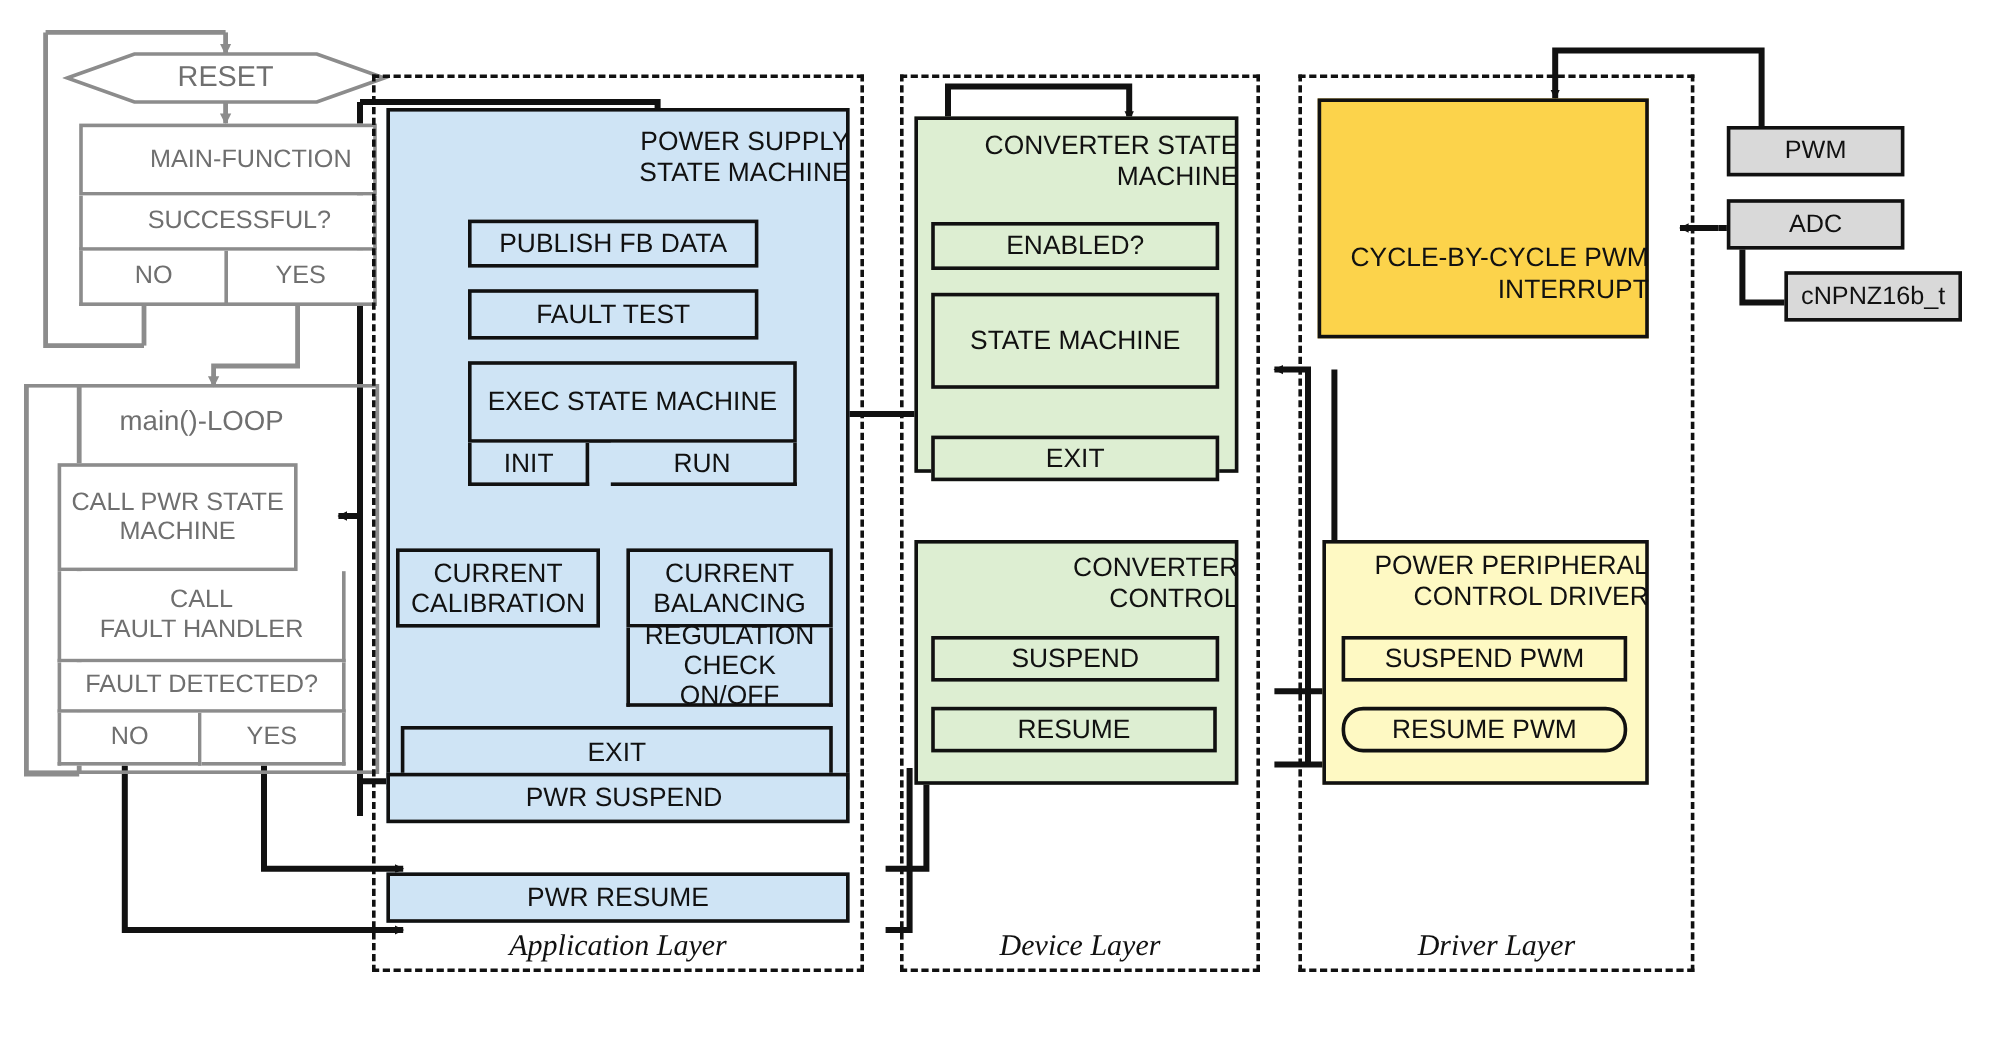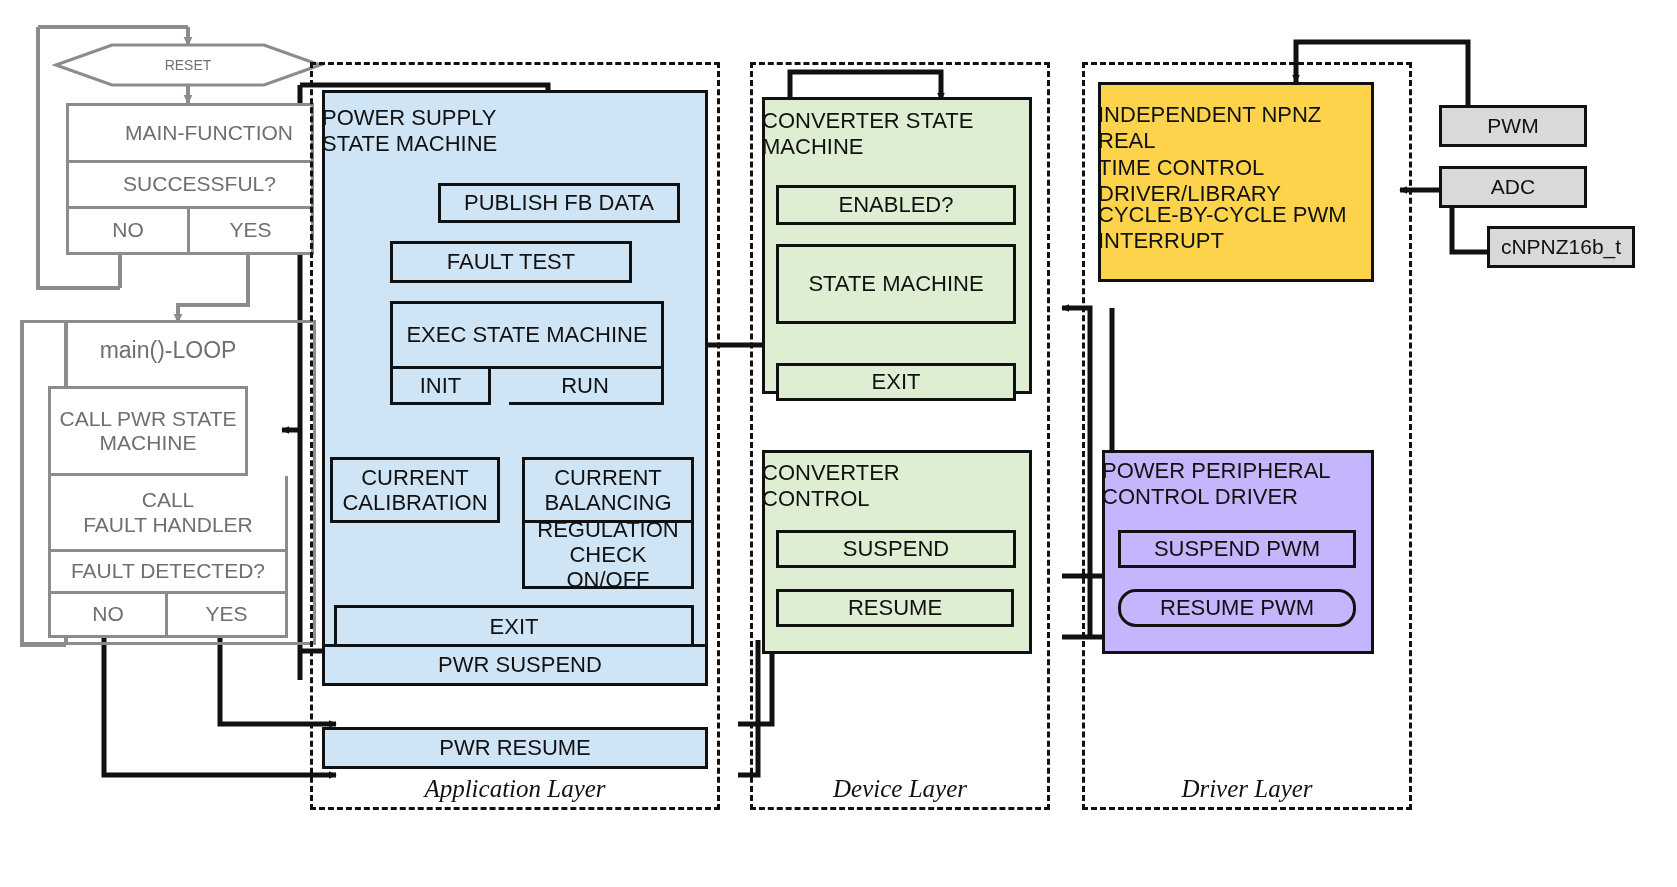--- a/index.html
+++ b/index.html
@@ -3,35 +3,35 @@
 <meta charset="utf-8">
 <style>
   html,body{margin:0;padding:0;background:#fff;}
   body{font-family:"Liberation Sans",sans-serif;}
   #stage{position:relative;width:1677px;height:887px;background:#fff;overflow:hidden;}
   #wires{position:absolute;left:0;top:0;width:1677px;height:887px;pointer-events:none;}
   .node{position:absolute;box-sizing:border-box;display:flex;align-items:center;
         justify-content:center;text-align:center;line-height:1.15;}
   
   .grey{border:3px solid #8c8c8c;color:#6f6f6f;background:#fff;font-size:21px;}
-  .grey-diamond{position:absolute;color:#6f6f6f;font-size:14px;display:flex;
+  .grey-diamond{position:absolute;color:#6f6f6f;font-size:24px;display:flex;
         align-items:center;justify-content:center;}
   
   .layer{position:absolute;border:3px dashed #111;box-sizing:border-box;background:transparent;}
   .layer-label{position:absolute;font-family:"Liberation Serif",serif;font-style:italic;
         font-size:25px;color:#111;text-align:center;}
   
   .panel{position:absolute;box-sizing:border-box;border:3px solid #111;}
-  .panel-title{position:absolute;text-align:left;font-size:22px;color:#111;line-height:1.2;}
+  .panel-title{position:absolute;text-align:right;font-size:22px;color:#111;line-height:1.2;}
   
   .box{border:3px solid #111;font-size:22px;color:#111;}
   .blue{background:#cfe4f5;}
   .green{background:#ddeed2;}
   .amber{background:#fcd34b;}
-  .peach{background:#c4b5fd;}
+  .peach{background:#fef9c3;}
   .grey-fill{background:#d9d9d9;border:3px solid #111;font-size:21px;color:#111;}
   .t-wrap{white-space:pre-line;}
 </style>
 </head>
 <body>
 
 <div id="stage">
 
   <svg id="wires" viewBox="0 0 1677 887">
     <defs>
@@ -137,21 +137,21 @@
   <div class="layer" style="left:750px;top:62px;width:300px;height:748px;"></div>
   <div class="layer-label" style="left:750px;top:775px;width:300px;">Device Layer</div>
 
   <div class="layer" style="left:1082px;top:62px;width:330px;height:748px;"></div>
   <div class="layer-label" style="left:1082px;top:775px;width:330px;">Driver Layer</div>
 
   <div class="panel blue" style="left:322px;top:90px;width:386px;height:568px;"></div>
   <div class="panel-title t-wrap" style="left:322px;top:105px;width:386px;">POWER SUPPLY
 STATE MACHINE</div>
 
-  <div class="node box blue" style="left:390px;top:183px;width:242px;height:40px;margin-left:48px;">PUBLISH FB DATA</div>
+  <div class="node box blue" style="left:390px;top:183px;width:242px;height:40px;">PUBLISH FB DATA</div>
   <div class="node box blue" style="left:390px;top:241px;width:242px;height:42px;">FAULT TEST</div>
   <div class="node box blue" style="left:390px;top:301px;width:274px;height:68px;">EXEC STATE MACHINE</div>
   <div class="node box blue" style="left:390px;top:369px;width:101px;height:36px;border-top:none;">INIT</div>
   <div class="node box blue" style="left:509px;top:369px;width:155px;height:36px;border-top:none;border-left:none;">RUN</div>
 
   <div class="node box blue t-wrap" style="left:330px;top:457px;width:170px;height:66px;">CURRENT
 CALIBRATION</div>
   <div class="node box blue t-wrap" style="left:522px;top:457px;width:172px;height:66px;">CURRENT
 BALANCING</div>
   <div class="node box blue t-wrap" style="left:522px;top:523px;width:172px;height:66px;border-top:none;">REGULATION
@@ -169,23 +169,20 @@
   <div class="node box green" style="left:776px;top:244px;width:240px;height:80px;">STATE MACHINE</div>
   <div class="node box green" style="left:776px;top:363px;width:240px;height:38px;">EXIT</div>
 
   <div class="panel green" style="left:762px;top:450px;width:270px;height:204px;"></div>
   <div class="panel-title t-wrap" style="left:762px;top:460px;width:270px;">CONVERTER
 CONTROL</div>
   <div class="node box green" style="left:776px;top:530px;width:240px;height:38px;">SUSPEND</div>
   <div class="node box green" style="left:776px;top:589px;width:238px;height:38px;">RESUME</div>
 
   <div class="panel amber" style="left:1098px;top:82px;width:276px;height:200px;flex-direction:column;"></div>
-  <div class="panel-title t-wrap" style="left:1098px;top:102px;width:276px;font-weight:normal;">INDEPENDENT NPNZ REAL
-TIME CONTROL
-DRIVER/LIBRARY</div>
   <div class="panel-title t-wrap" style="left:1098px;top:202px;width:276px;">CYCLE-BY-CYCLE PWM
 INTERRUPT</div>
 
   <div class="panel peach" style="left:1102px;top:450px;width:272px;height:204px;"></div>
   <div class="panel-title t-wrap" style="left:1102px;top:458px;width:272px;">POWER PERIPHERAL
 CONTROL DRIVER</div>
   <div class="node box peach" style="left:1118px;top:530px;width:238px;height:38px;">SUSPEND PWM</div>
   <div class="node box peach" style="left:1118px;top:589px;width:238px;height:38px;border-radius:18px;">RESUME PWM</div>
 
   <div class="node grey-fill" style="left:1439px;top:105px;width:148px;height:42px;">PWM</div>

